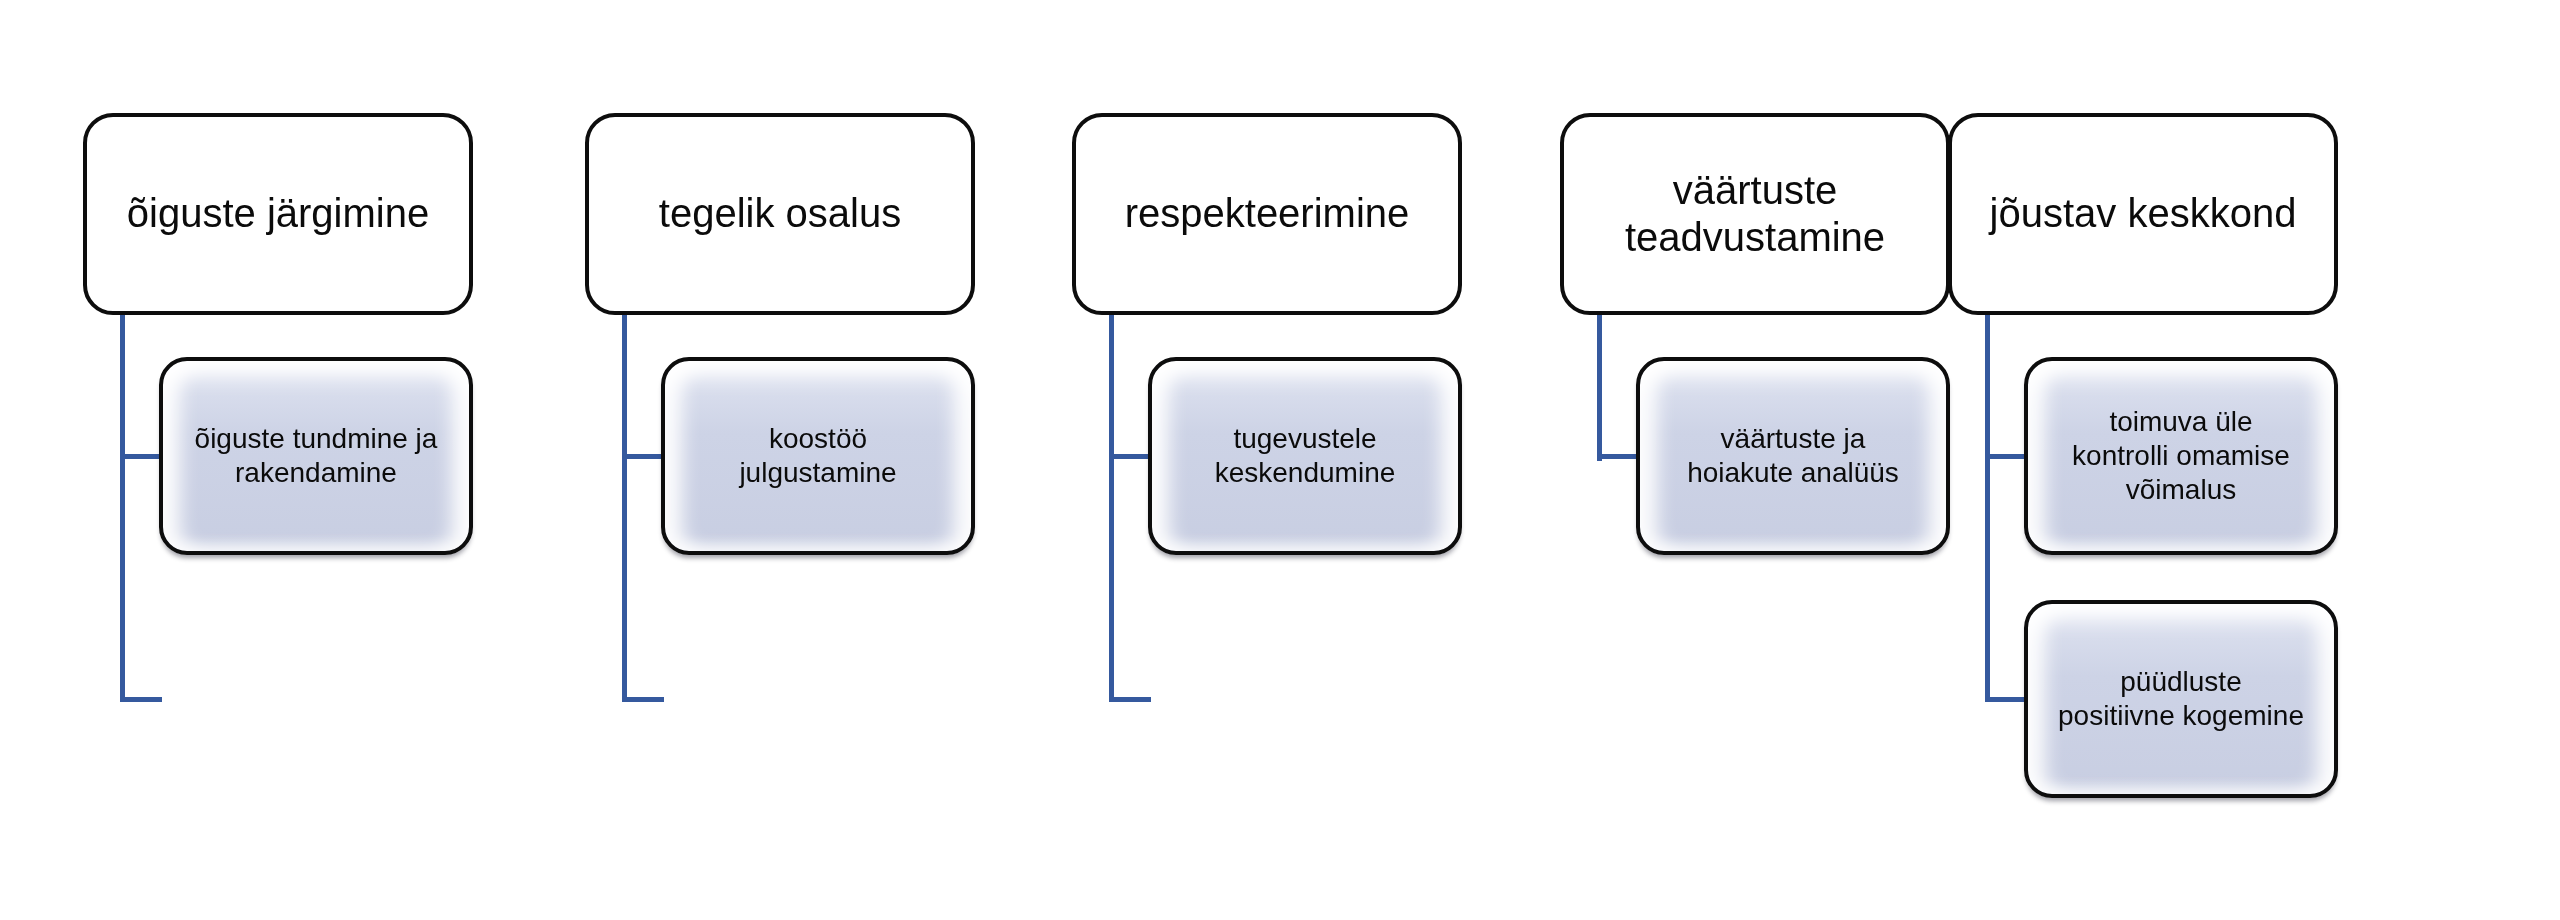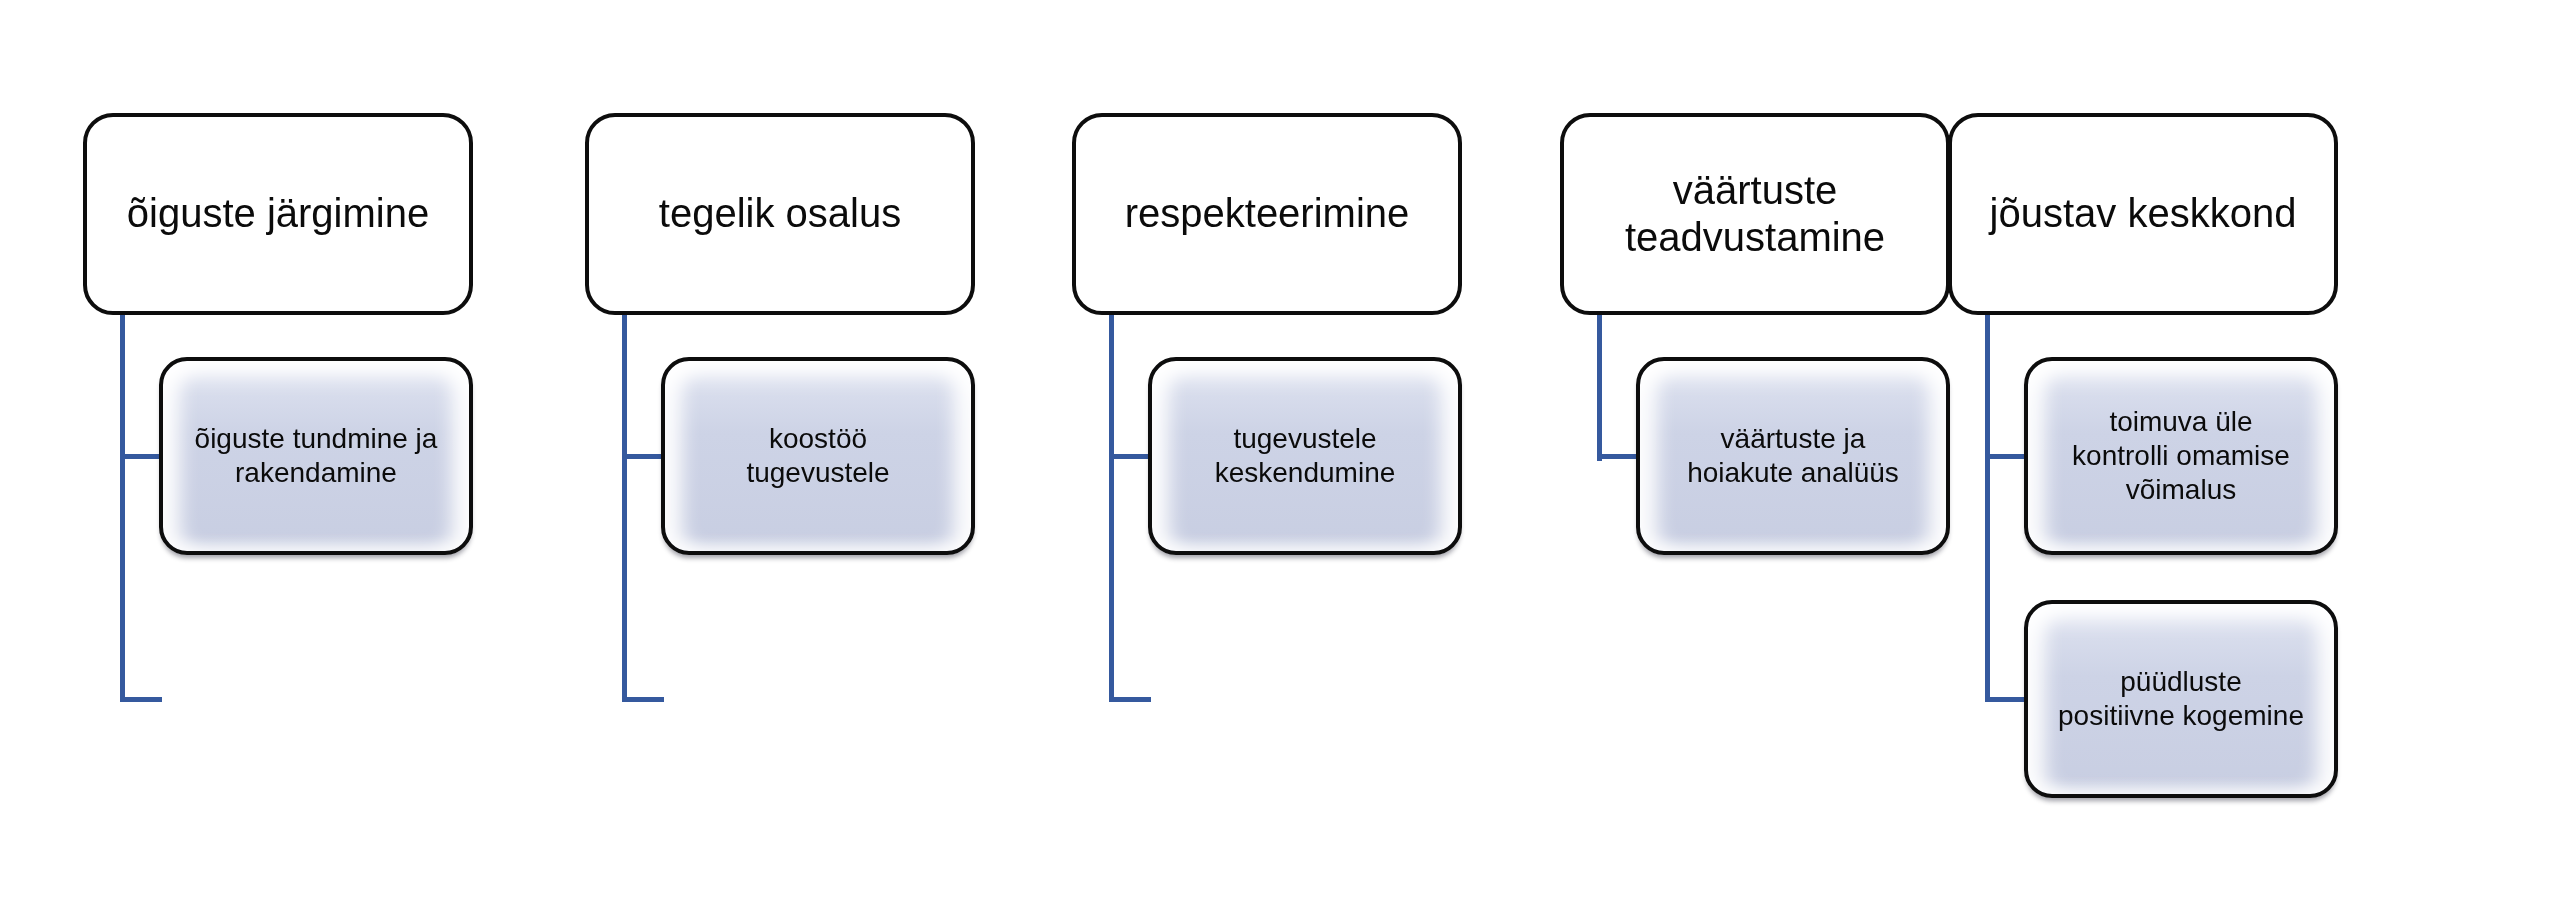--- a/index.html
+++ b/index.html
@@ -113,21 +113,21 @@
     <div class="child-box child-row-1">õiguste tundmine ja
 rakendamine</div>
   </div>
 
   <div class="col col-2">
     <div class="parent-box">tegelik osalus</div>
     <div class="vline vline-long"></div>
     <div class="stub stub-1"></div>
     <div class="stub stub-2"></div>
     <div class="child-box child-row-1">koostöö
-tugevustele</div>
+julgustamine</div>
   </div>
 
   <div class="col col-3">
     <div class="parent-box">respekteerimine</div>
     <div class="vline vline-long"></div>
     <div class="stub stub-1"></div>
     <div class="stub stub-2"></div>
     <div class="child-box child-row-1">tugevustele
 keskendumine</div>
   </div>

